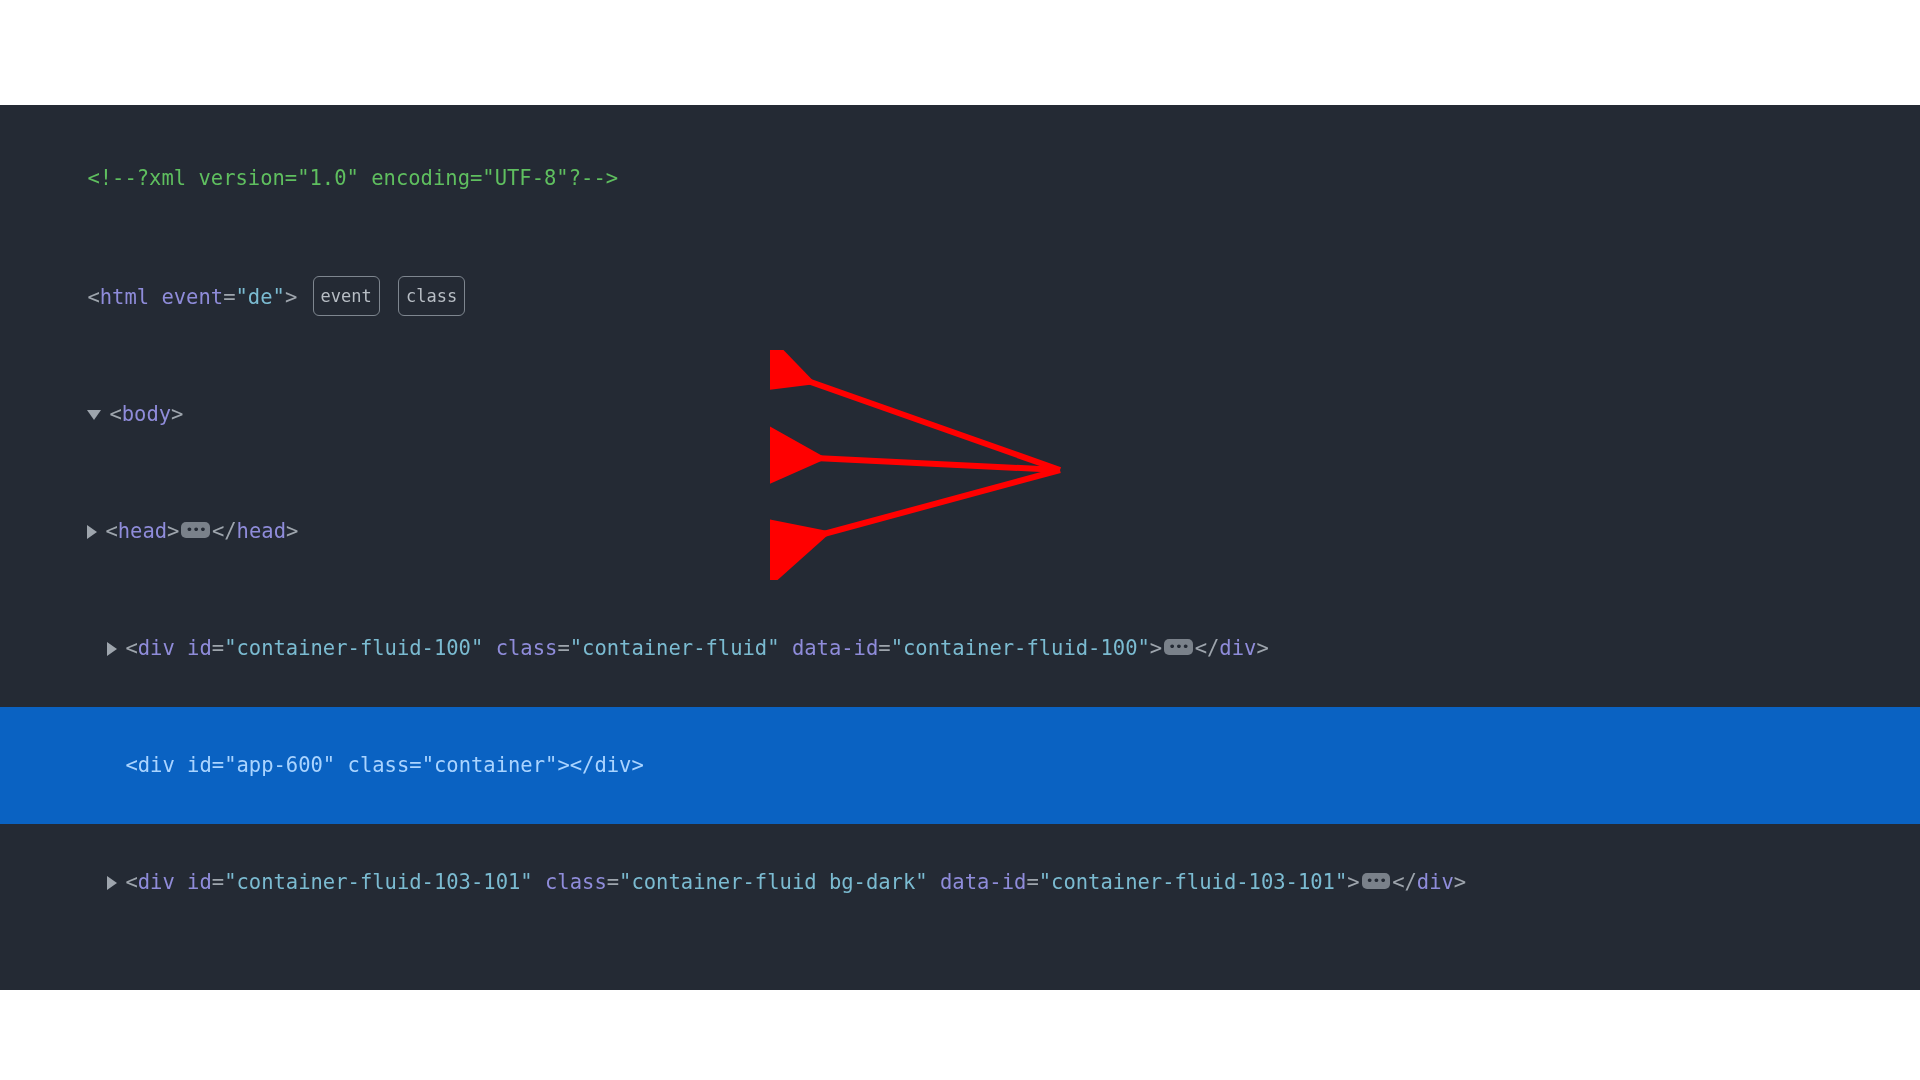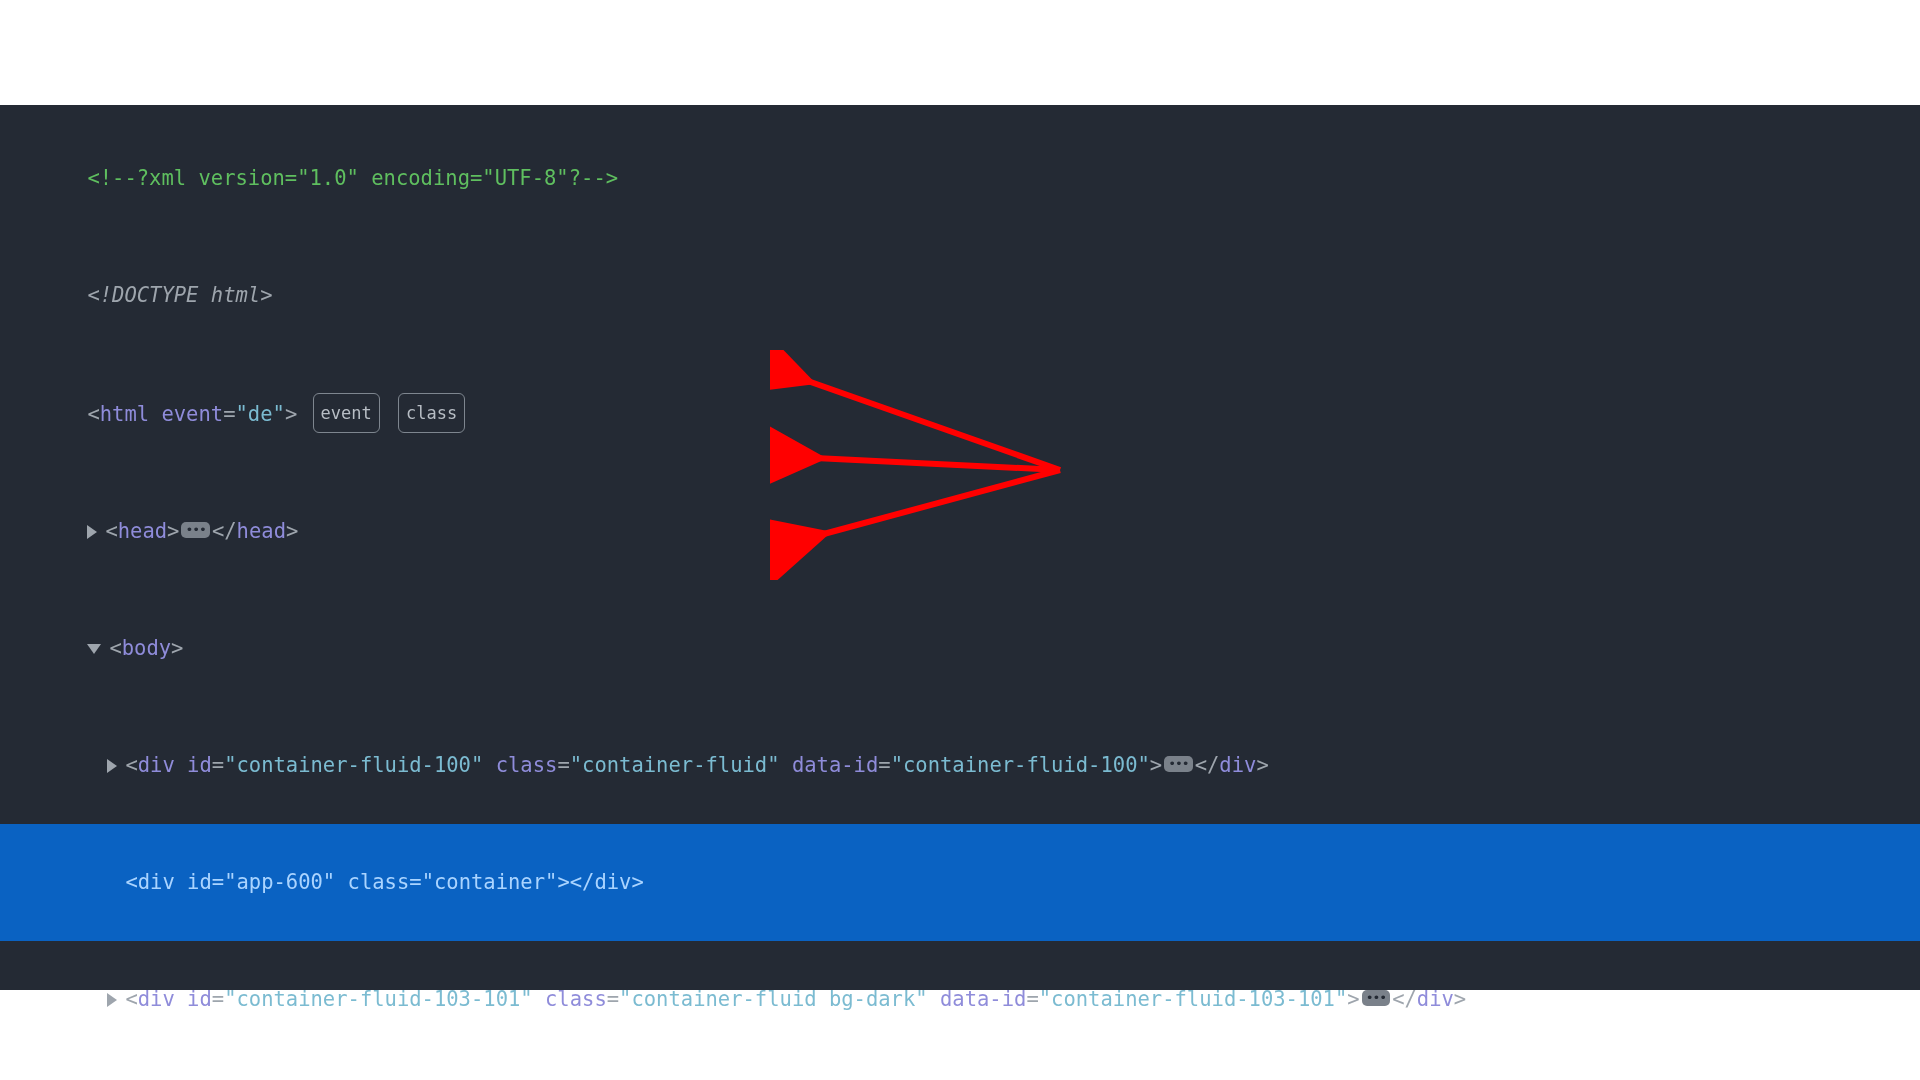--- a/index.html
+++ b/index.html
@@ -111,34 +111,31 @@
 <body>
 
 <div class="whitespace-top"></div>
 
 <div class="panel">
 
   <div class="line">
     <span class="comment-green">&lt;!--?xml version="1.0" encoding="UTF-8"?--&gt;</span>
   </div>
 
-  <div class="line">
-    <span class="doctype">&lt;!DOCTYPE html&gt;</span>
-  </div>
 
   <div class="line">
     <span class="punct">&lt;</span><span class="tag">html</span> <span class="attr-name">event</span><span class="equals">=</span><span class="attr-value">"de"</span><span class="punct">&gt;</span> <span class="badge">event</span> <span class="badge">class</span>
   </div>
 
   <div class="line">
-    <span class="tri tri-right"></span><span class="punct">&lt;</span><span class="tag">head</span><span class="punct">&gt;</span><span class="ellipsis-badge">•••</span><span class="punct">&lt;/</span><span class="tag">head</span><span class="punct">&gt;</span>
+    <span class="tri tri-down"></span><span class="punct">&lt;</span><span class="tag">body</span><span class="punct">&gt;</span>
   </div>
 
   <div class="line">
-    <span class="tri tri-down"></span><span class="punct">&lt;</span><span class="tag">body</span><span class="punct">&gt;</span>
+    <span class="tri tri-right"></span><span class="punct">&lt;</span><span class="tag">head</span><span class="punct">&gt;</span><span class="ellipsis-badge">•••</span><span class="punct">&lt;/</span><span class="tag">head</span><span class="punct">&gt;</span>
   </div>
 
   <div class="line indent-1">
     <span class="tri tri-right"></span><span class="punct">&lt;</span><span class="tag">div</span> <span class="attr-name">id</span><span class="equals">=</span><span class="attr-value">"container-fluid-100"</span> <span class="attr-name">class</span><span class="equals">=</span><span class="attr-value">"container-fluid"</span> <span class="attr-name">data-id</span><span class="equals">=</span><span class="attr-value">"container-fluid-100"</span><span class="punct">&gt;</span><span class="ellipsis-badge">•••</span><span class="punct">&lt;/</span><span class="tag">div</span><span class="punct">&gt;</span>
   </div>
 
   <div class="line indent-1 selected">
     <span class="tri-spacer"></span><span class="punct">&lt;</span><span class="tag">div</span> <span class="attr-name">id</span><span class="equals">=</span><span class="attr-value">"app-600"</span> <span class="attr-name">class</span><span class="equals">=</span><span class="attr-value">"container"</span><span class="punct">&gt;&lt;/</span><span class="tag">div</span><span class="punct">&gt;</span>
   </div>
 

